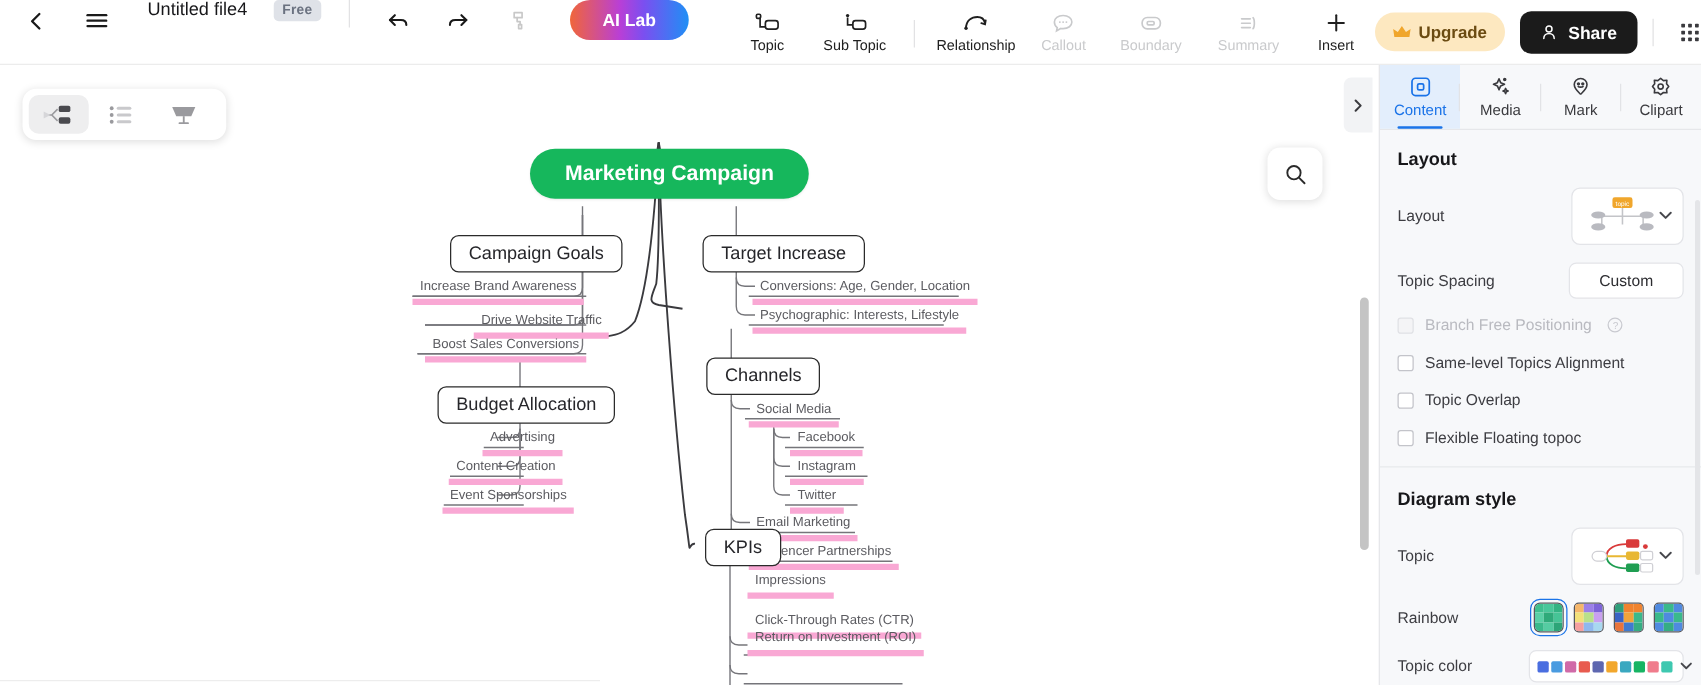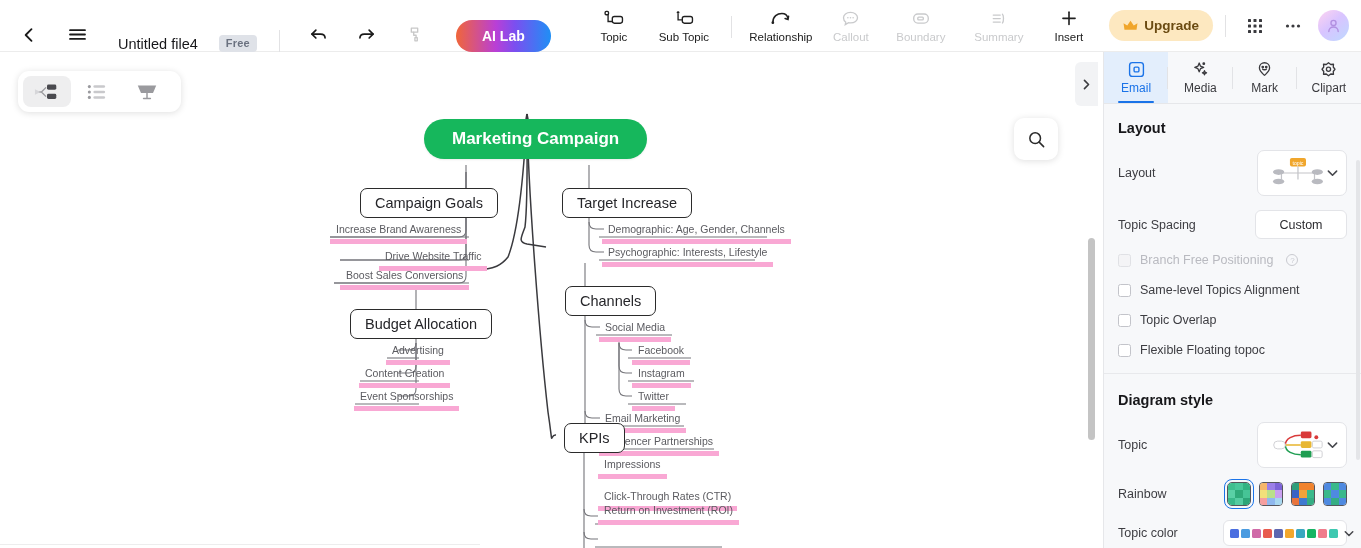--- a/index.html
+++ b/index.html
@@ -12,21 +12,21 @@
   }
   .app { position: relative; width: 1361px; height: 548px; }
 
   
   .topbar {
     position: absolute; top: 0; left: 0; width: 1361px; height: 52px;
     background: #ffffff;
     border-bottom: 1px solid #ececec;
     display: flex; align-items: center;
   }
-  .tb-left { display: flex; align-items: flex-end; height: 52px; padding-left: 12px; gap: 14px; }
+  .tb-left { display: flex; align-items: flex-start; height: 52px; padding-left: 12px; gap: 14px; }
   .icon-btn {
     width: 34px; height: 34px; display: flex; align-items: center; justify-content: center;
     border-radius: 7px; cursor: pointer; color: #1a1a1a;
   }
   .icon-btn.dim { color: #c8c8c8; }
   .file-name {
     font-size: 14.5px; color: #17171a; margin-left: 10px; margin-right: 7px;
     white-space: nowrap; cursor: pointer;
   }
   .badge-free {
@@ -299,20 +299,27 @@
         </div>
       </div>
     </div>
 
     <div class="tb-right">
       <div class="upgrade">
         <svg width="15" height="13" viewBox="0 0 16 14">
             <path d="M1.5 11.5h13l1-7-4 2.5L8 2 4.5 7 .5 4.5z" fill="#f0a62c"></path>
           </svg>
         <span>Upgrade</span>
+      </div>
+      <div class="share">
+        <svg width="16" height="16" viewBox="0 0 20 20" fill="none" stroke="#fff" stroke-width="1.5">
+            <circle cx="9" cy="6.5" r="3"></circle>
+            <path d="M3.8 16c0-3 2.3-5 5.2-5s5.2 2 5.2 5" stroke-linecap="round"></path>
+          </svg>
+        <span>Share</span>
       </div>
       <div class="vdiv"></div>
       <div class="icon-btn">
         <svg width="18" height="18" viewBox="0 0 18 18" fill="#3a3a3e">
           <rect x="2" y="2" width="3" height="3" rx=".6"></rect>
             <rect x="7.5" y="2" width="3" height="3" rx=".6"></rect>
             <rect x="13" y="2" width="3" height="3" rx=".6"></rect>
           <rect x="2" y="7.5" width="3" height="3" rx=".6"></rect>
             <rect x="7.5" y="7.5" width="3" height="3" rx=".6"></rect>
             <rect x="13" y="7.5" width="3" height="3" rx=".6"></rect>
@@ -402,21 +409,21 @@
       </svg>
 
       <div class="node root" style="left:424px; top:67px;">Marketing Campaign</div>
 
       <div class="node main-topic" style="left:360px; top:136px;">Campaign Goals</div>
       <div class="node sub-topic" style="left:330px; top:169px;">Increase Brand Awareness</div>
       <div class="node sub-topic" style="left:355px; top:196px;margin-left:24px;">Drive Website Traffic</div>
       <div class="node sub-topic" style="left:340px; top:215px;">Boost Sales Conversions</div>
 
       <div class="node main-topic" style="left:562px; top:136px;">Target Increase</div>
-      <div class="node sub-topic" style="left:602px; top:169px;">Demographic: Age, Gender, Channels</div>
+      <div class="node sub-topic" style="left:602px; top:169px;">Conversions: Age, Gender, Location</div>
       <div class="node sub-topic" style="left:602px; top:192px;">Psychographic: Interests, Lifestyle</div>
 
       <div class="node main-topic" style="left:565px; top:234px;">Channels</div>
       <div class="node sub-topic" style="left:599px; top:267px;">Social Media</div>
       <div class="node sub-topic" style="left:632px; top:290px;">Facebook</div>
       <div class="node sub-topic" style="left:632px; top:313px;">Instagram</div>
       <div class="node sub-topic" style="left:632px; top:336px;">Twitter</div>
       <div class="node sub-topic" style="left:599px; top:358px;">Email Marketing</div>
       <div class="node sub-topic" style="left:599px; top:381px;">Influencer Partnerships</div>
 
@@ -476,21 +483,21 @@
           <polyline points="5.5 3 10.5 8 5.5 13"></polyline>
         </svg>
     </div>
 
     <div class="panel-tabs">
       <div class="ptab active">
         <svg width="19" height="19" viewBox="0 0 22 22" fill="none" stroke="currentColor" stroke-width="1.6">
             <rect x="3" y="3" width="16" height="16" rx="3.2"></rect>
             <rect x="8.2" y="8.2" width="5.6" height="5.6" rx="1.4"></rect>
           </svg>
-        <span class="pl">Email</span>
+        <span class="pl">Content</span>
         <span class="sep"></span>
       </div>
       <div class="ptab">
         <svg width="19" height="19" viewBox="0 0 22 22" fill="none" stroke="currentColor" stroke-width="1.5" stroke-linejoin="round">
             <path d="M9.5 3.5l1.5 3.6 3.6 1.5-3.6 1.5-1.5 3.6-1.5-3.6L4.4 8.6l3.6-1.5z"></path>
             <path d="M15.6 12.4l.7 1.7 1.7.7-1.7.7-.7 1.7-.7-1.7-1.7-.7 1.7-.7z"></path>
             <circle cx="14.8" cy="4.2" r=".9" fill="currentColor"></circle>
           </svg>
         <span class="pl">Media</span>
         <span class="sep"></span>

